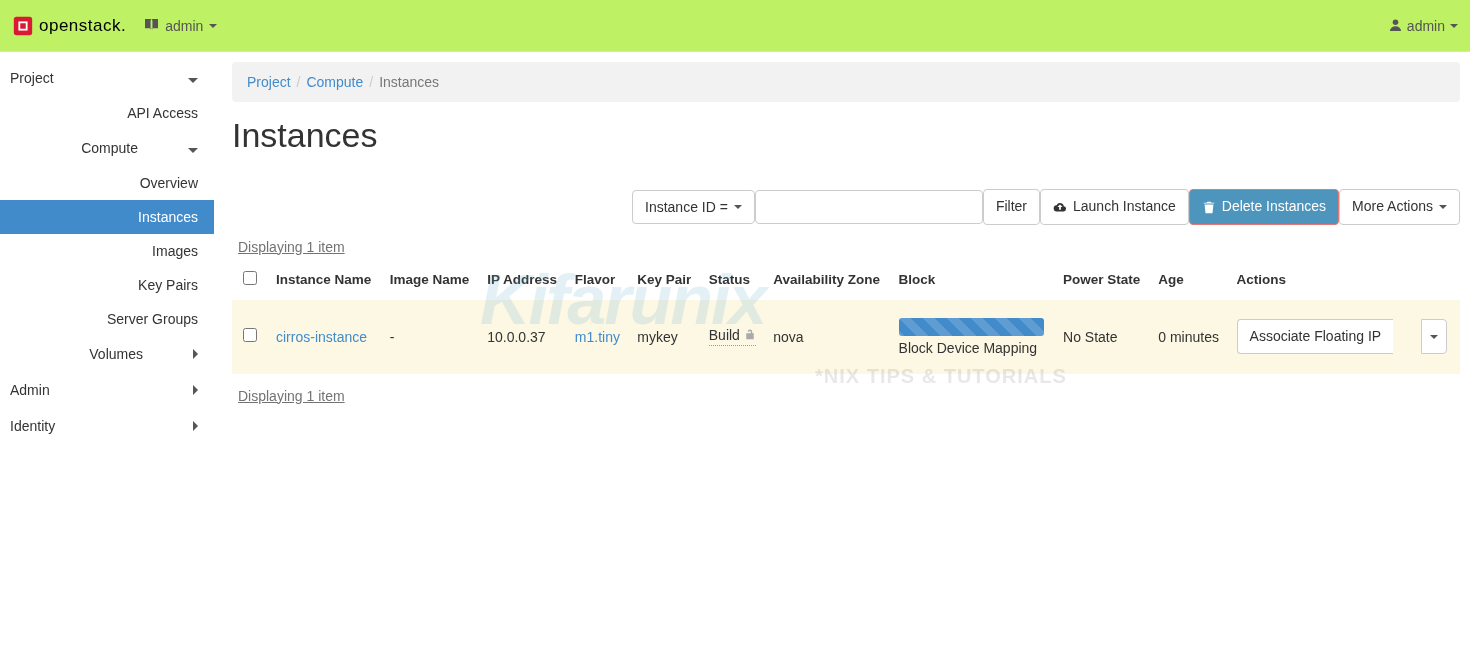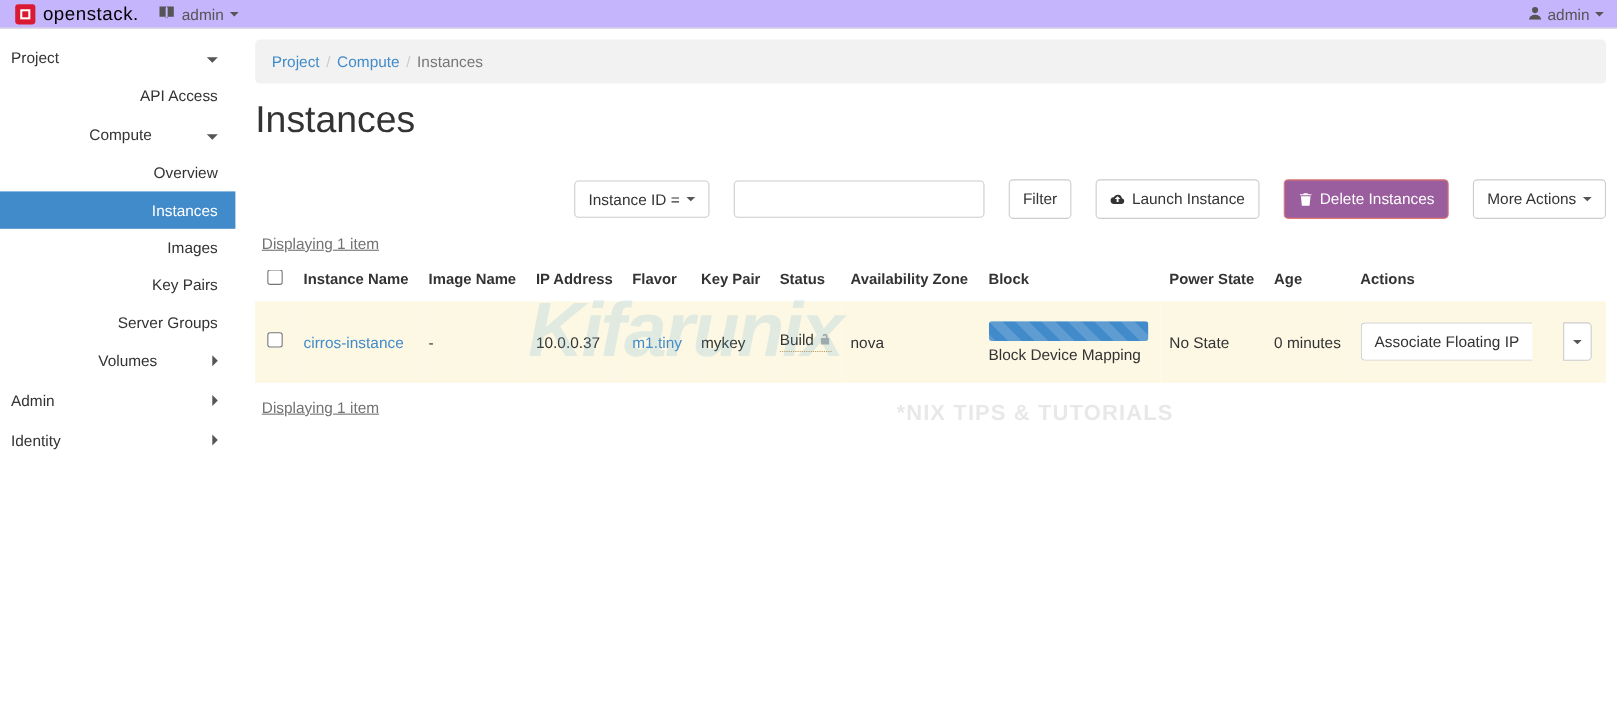--- a/index.html
+++ b/index.html
@@ -1,40 +1,40 @@
 <!DOCTYPE html>
 <html><head>
 <meta charset="utf-8">
 <style>
 * { box-sizing: border-box; margin: 0; padding: 0; }
 body { font-family: "Helvetica Neue", Helvetica, Arial, sans-serif; font-size: 14px; color: #333; background: #fff; }
-.topbar { background: #c4b5fd; border-bottom: 1px solid #ddd; height: 26px; display: flex; align-items: center; padding: 0 12px; justify-content: space-between; }
+.topbar { background: #bef264; border-bottom: 1px solid #ddd; height: 52px; display: flex; align-items: center; padding: 0 12px; justify-content: space-between; }
 .topbar-left { display: flex; align-items: center; gap: 18px; }
 .logo { display: flex; align-items: center; gap: 5px; color: #000; font-size: 17px; }
 .logo svg { width: 22px; height: 22px; }
 .logo-text { font-weight: 400; letter-spacing: 0.5px; }
 .project-selector { display: flex; align-items: center; gap: 6px; color: #555; cursor: pointer; font-size: 14px; }
 .user-selector { display: flex; align-items: center; gap: 5px; color: #555; cursor: pointer; font-size: 14px; }
 .caret { display: inline-block; width: 0; height: 0; border-left: 4px solid transparent; border-right: 4px solid transparent; border-top: 4px solid #555; vertical-align: middle; }
 .layout { display: flex; }
 .sidebar { width: 214px; padding-top: 8px; }
 .side-item { padding: 10px 16px 10px 10px; display: flex; justify-content: space-between; align-items: center; cursor: pointer; color: #333; }
 .side-item .chev { font-size: 14px; color: #666; }
 .chev-right::before { content: ""; display:inline-block; width:0; height:0; border-top:5px solid transparent; border-bottom:5px solid transparent; border-left:5px solid #555;}
 .chev-down::before { content: ""; display:inline-block; width:0; height:0; border-left:5px solid transparent; border-right:5px solid transparent; border-top:5px solid #555;}
 .side-sub { text-align: right; padding: 9px 16px 9px 10px; color: #333; cursor: pointer; }
 .side-sub.active { background: #428bca; color: #fff; }
 .main { flex: 1; padding: 0 10px 20px 18px; }
 .breadcrumb-wrap { background: #f2f2f2; border-radius: 4px; padding: 12px 15px; margin-top: 10px; color: #777; font-size: 14px; }
 .breadcrumb-wrap a { color: #428bca; text-decoration: none; }
 .breadcrumb-wrap .sep { color: #ccc; padding: 0 6px; }
 h1.page-title { font-size: 34px; font-weight: 400; margin: 14px 0 34px 0; color: #333; }
-.toolbar { display: flex; justify-content: flex-end; gap: 22px; margin-bottom: 14px; align-items:center;}
+.toolbar { display: flex; justify-content: flex-end; gap: 0; margin-bottom: 14px; align-items:center;}
 .btn { display: inline-flex; align-items: center; gap: 6px; padding: 7px 12px; background: #fff; border: 1px solid #ccc; border-radius: 4px; color: #333; cursor: pointer; font-size: 14px; line-height: 1.4; }
-.btn-danger { background: #701a75; border-color: #d43f3a; color: #fff; opacity: .7; }
+.btn-danger { background: #0369a1; border-color: #d43f3a; color: #fff; opacity: .7; }
 .dropdown-btn { padding: 7px 12px; }
 .search-input { width: 228px; height: 34px; border: 1px solid #ccc; border-radius: 4px; padding: 0 10px; font-size: 14px; }
 .filter-select { height:34px; padding:7px 12px; border:1px solid #ccc; border-radius:4px; background:#fff; cursor:pointer; display:inline-flex; align-items:center; gap:6px;}
 .count-text { font-size: 14px; color: #737373; margin: 0 0 4px 6px; text-decoration: underline; }
 table.instances { width: 100%; border-collapse: collapse; }
 table.instances th { text-align: left; padding: 12px 8px; font-weight: 700; color: #333; font-size: 13.5px; }
 table.instances td { padding: 18px 8px; font-size: 14px; vertical-align: middle; }
 tr.data-row { background: #fdf8e4; }
 .link { color: #428bca; text-decoration: none; }
 .checkbox { width: 14px; height: 14px; }

